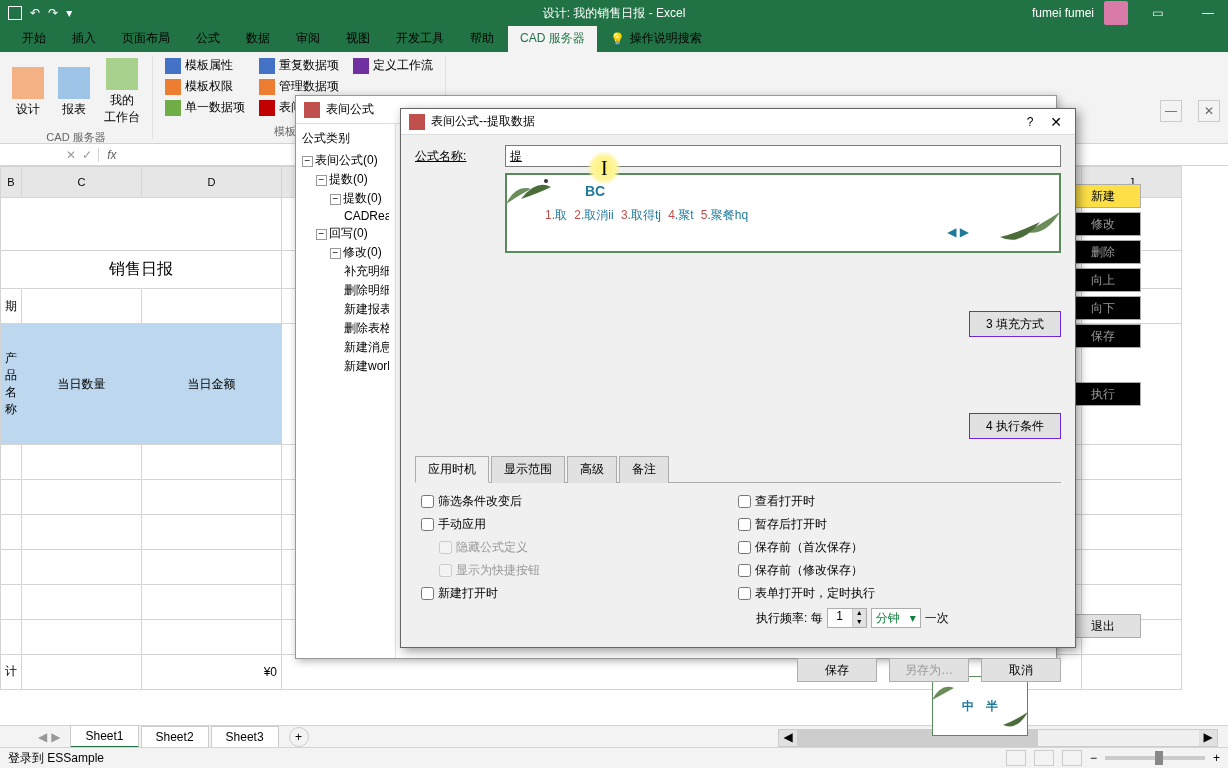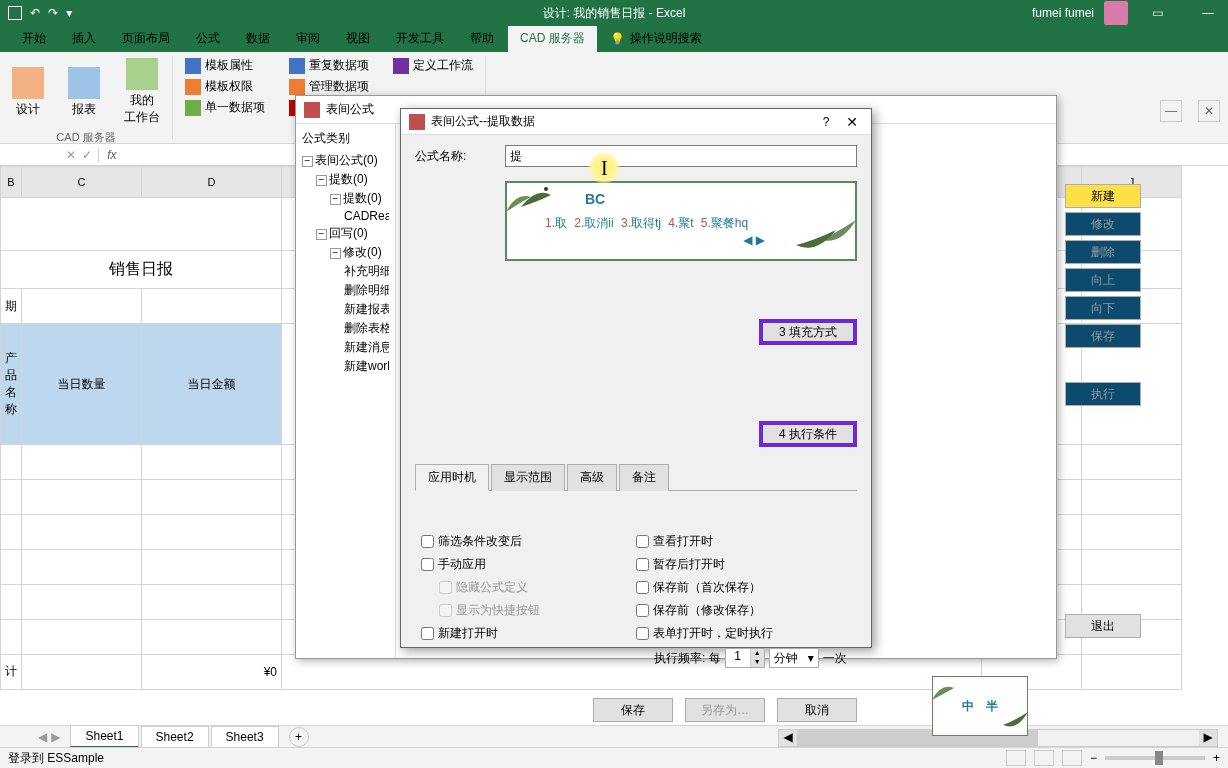--- a/index.html
+++ b/index.html
@@ -16,21 +16,21 @@
 
 
 .ribbon-tabs { background: #217346; height: 26px; display: flex; align-items: flex-end; padding-left: 10px; gap: 2px; }
 .ribbon-tab { padding: 5px 12px; color: #000000; cursor: pointer; font-size: 12px; }
 .ribbon-tab.active { background: #f3f3f3; color: #217346; }
 .ribbon-tab.help-tab { display: flex; align-items: center; gap: 4px; }
 
 
 .ribbon { background: #f3f3f3; height: 92px; border-bottom: 1px solid #d4d4d4; display: flex; padding: 4px 0; }
 .ribbon-group { border-right: 1px solid #e0e0e0; padding: 0 8px; display: flex; flex-direction: column; }
-.ribbon-group-body { flex: 1; display: flex; gap: 16px; }
+.ribbon-group-body { flex: 1; display: flex; gap: 6px; }
 .ribbon-group-label { text-align: center; font-size: 11px; color: #666; padding-top: 2px; }
 .ribbon-btn { display: flex; flex-direction: column; align-items: center; justify-content: center; padding: 2px 4px; cursor: pointer; }
 .ribbon-icon { width: 32px; height: 32px; background: #4472c4; margin-bottom: 2px; }
 .ribbon-small-list { display: flex; flex-direction: column; gap: 2px; }
 .ribbon-small-item { display: flex; align-items: center; gap: 4px; padding: 1px 4px; cursor: pointer; }
 .ribbon-small-icon { width: 16px; height: 16px; background: #4472c4; }
 
 
 .formula-bar { height: 22px; border-bottom: 1px solid #d4d4d4; display: flex; align-items: center; background: #fff; }
 .name-box { width: 60px; border-right: 1px solid #d4d4d4; padding: 0 6px; }
@@ -55,65 +55,65 @@
 .dialog1-body { display: flex; height: calc(100% - 28px); }
 .dialog1-left { width: 100px; padding: 6px; border-right: 1px solid #e0e0e0; }
 .tree { font-size: 12px; }
 .tree-item { padding: 1px 0; cursor: pointer; white-space: nowrap; overflow: hidden; }
 .tree-toggle { display: inline-block; width: 11px; height: 11px; border: 1px solid #999; text-align: center; line-height: 8px; font-size: 10px; margin-right: 2px; }
 .tree-indent-1 { padding-left: 14px; }
 .tree-indent-2 { padding-left: 28px; }
 .tree-indent-3 { padding-left: 42px; }
 .dialog1-right { flex: 1; padding: 8px; position: relative; }
 .side-buttons { position: absolute; right: -85px; top: 60px; width: 76px; display: flex; flex-direction: column; gap: 4px; }
-.side-btn { height: 24px; border: 1px solid #adadad; background: #0c4a6e; cursor: pointer; font-size: 12px; }
+.side-btn { height: 24px; border: 1px solid #adadad; background: #000000; cursor: pointer; font-size: 12px; }
 .side-btn.primary { background: #fde047; }
 .exit-btn { position: absolute; right: -85px; bottom: 20px; width: 76px; height: 24px; border: 1px solid #adadad; background: #e1e1e1; cursor: pointer; }
 
 .win-controls { position: absolute; right: 8px; top: 100px; display: flex; gap: 16px; z-index: 5; color: #666; }
 .win-ctrl-dialog { width: 22px; height: 22px; border: 1px solid #ccc; display: flex; align-items: center; justify-content: center; cursor: pointer; }
 
 
-.dialog2 { position: absolute; left: 400px; top: 108px; width: 472px; height: 540px; background: #f0f0f0; border: 1px solid #666; box-shadow: 3px 3px 10px rgba(0,0,0,0.4); z-index: 20; }
+.dialog2 { position: absolute; left: 400px; top: 108px; width: 676px; height: 540px; background: #f0f0f0; border: 1px solid #666; box-shadow: 3px 3px 10px rgba(0,0,0,0.4); z-index: 20; }
 .dialog2-title { background: #fff; height: 26px; display: flex; align-items: center; padding: 0 8px; border-bottom: 1px solid #ddd; }
 .dialog2-title-icon { width: 16px; height: 16px; background: #c0504d; margin-right: 6px; }
 .dialog2-close { margin-left: auto; width: 22px; height: 22px; display: flex; align-items: center; justify-content: center; cursor: pointer; font-size: 14px; }
 .dialog2-help { width: 22px; height: 22px; display: flex; align-items: center; justify-content: center; cursor: pointer; margin-right: 4px; }
 .dialog2-body { padding: 10px 14px; }
-.form-row { display: flex; align-items: center; margin-bottom: 16px; }
+.form-row { display: flex; align-items: center; margin-bottom: 8px; text-decoration: underline; }
 .form-label { width: 90px; }
 .text-input { flex: 1; height: 22px; border: 1px solid #7a7a7a; padding: 0 4px; background: #fff; }
 .ime-box { position: relative; margin-left: 90px; margin-top: -2px; border: 2px solid #5a8a5a; background: #fff; padding: 8px 18px; height: 80px; }
 .ime-decor-tl { position: absolute; left: -6px; top: -6px; width: 60px; height: 40px; }
 .ime-decor-br { position: absolute; right: -6px; bottom: -6px; width: 80px; height: 50px; }
 .ime-current { color: #1f7a99; font-weight: bold; font-size: 14px; margin-bottom: 8px; padding-left: 60px; }
 .ime-candidates { color: #1f7a99; font-size: 13px; padding-left: 20px; }
 .ime-cand-num { color: #c0504d; }
 .ime-arrows { position: absolute; right: 90px; bottom: 12px; color: #1f7a99; }
 .highlight-cursor { position: absolute; left: 186px; top: 42px; width: 34px; height: 34px; background: radial-gradient(circle, #fff176 0%, #fff59d 50%, transparent 70%); border-radius: 50%; z-index: 25; pointer-events: none; }
 .text-cursor { position: absolute; left: 200px; top: 48px; font-size: 20px; color: #000; z-index: 26; font-family: serif; }
 
 .action-btn-row { display: flex; justify-content: flex-end; margin: 8px 0; }
-.action-btn { height: 26px; padding: 0 16px; border: 4px solid #6d28d9; background: #e1e1e1; cursor: pointer; }
+.action-btn { height: 26px; padding: 0 16px; border: 1px solid #6d28d9; background: #e1e1e1; cursor: pointer; }
 
 .tabs-row { display: flex; border-bottom: 1px solid #adadad; margin-top: 16px; }
 .dlg-tab { padding: 4px 12px; border: 1px solid #adadad; border-bottom: none; background: #e1e1e1; cursor: pointer; margin-right: 2px; position: relative; top: 1px; }
 .dlg-tab.active { background: #f0f0f0; border-bottom: 1px solid #f0f0f0; }
 
 .checkbox-panel { padding: 10px 6px; display: flex; }
-.checkbox-col { flex: 1; display: flex; flex-direction: column; gap: 6px; margin-top: 32px; }
+.checkbox-col { flex: 1; display: flex; flex-direction: column; gap: 6px; }
 .chk-row { display: flex; align-items: center; gap: 4px; }
 .chk { width: 13px; height: 13px; }
 .chk-indent { padding-left: 18px; color: #999; }
 .freq-row { display: flex; align-items: center; gap: 4px; padding-left: 18px; }
 .spinner { width: 40px; height: 20px; border: 1px solid #adadad; background: #fff; display: flex; }
 .spinner-val { flex: 1; text-align: center; }
 .spinner-btns { width: 14px; display: flex; flex-direction: column; }
 .spinner-btn { flex: 1; font-size: 7px; text-align: center; background: #e1e1e1; border-left: 1px solid #ccc; cursor: pointer; }
-.combo { width: 50px; height: 20px; border: 1px solid #adadad; background: #fff; display: flex; align-items: center; padding: 0 4px; color: #000000; }
+.combo { width: 50px; height: 20px; border: 1px solid #adadad; background: #fff; display: flex; align-items: center; padding: 0 4px; color: #15803d; }
 
 .dialog2-footer { display: flex; justify-content: flex-end; gap: 12px; padding: 10px 14px; }
 .footer-btn { width: 80px; height: 24px; border: 1px solid #adadad; background: #e1e1e1; cursor: pointer; }
 .footer-btn:disabled { color: #999; }
 
 
 .sheet-tabs { position: absolute; bottom: 21px; left: 0; right: 0; height: 22px; background: #f3f3f3; border-top: 1px solid #d4d4d4; display: flex; align-items: center; padding-left: 30px; gap: 2px; }
 .sheet-tab { padding: 3px 14px; background: #fff; border: 1px solid #ccc; cursor: pointer; font-size: 12px; }
 .sheet-tab.active { border-bottom: 2px solid #217346; }
 .sheet-nav { display: flex; gap: 4px; padding: 0 8px; color: #999; }

